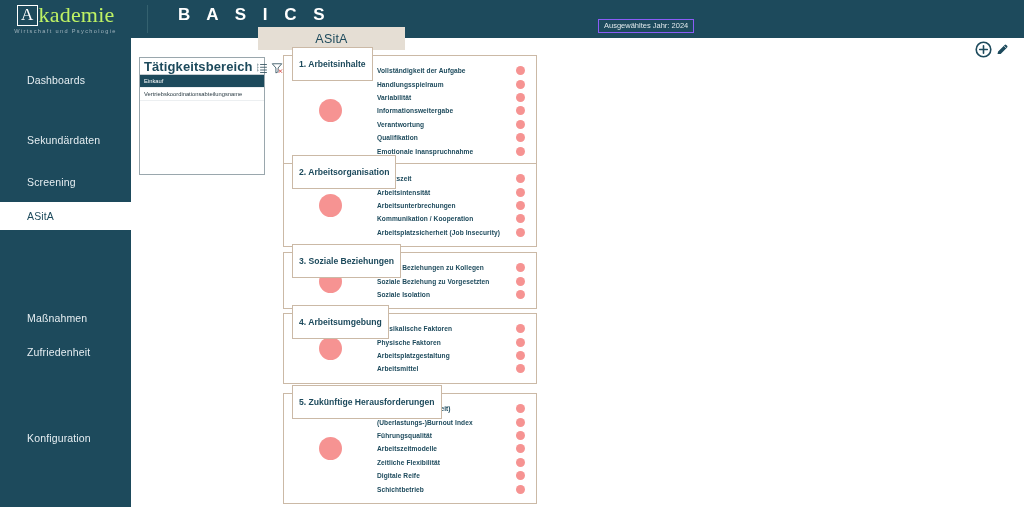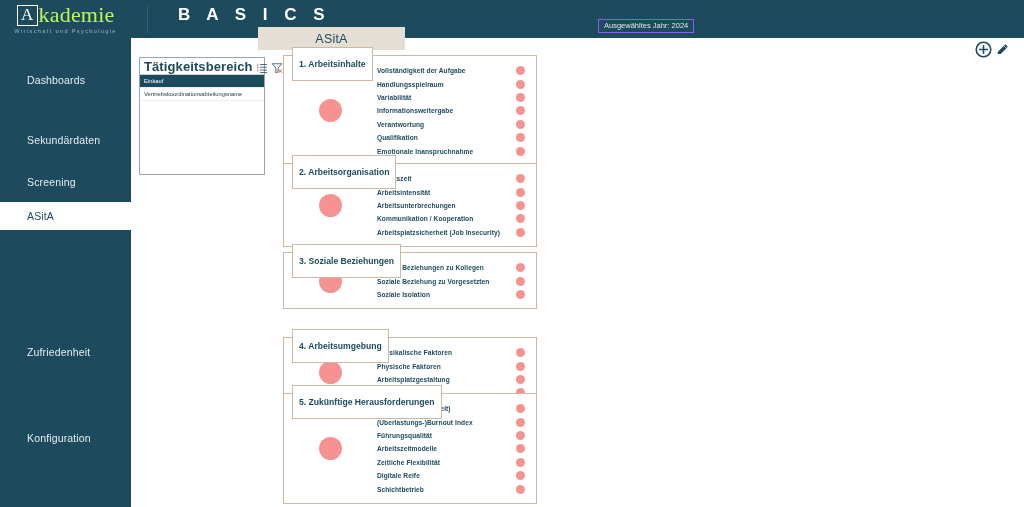--- a/index.html
+++ b/index.html
@@ -162,20 +162,23 @@
         <span>Dashboards</span>
       </div>
       <div class="nav-item" style="top: 54px; margin-top: 34px;">
         <span>Sekundärdaten</span>
       </div>
       <div class="nav-item" style="top: 130px;">
         <span>Screening</span>
       </div>
       <div class="nav-item active" style="top: 164px;">
         <span>ASitA</span>
+      </div>
+      <div class="nav-item" style="top: 266px;">
+        <span>Maßnahmen</span>
       </div>
       <div class="nav-item" style="top: 386px;">
         <span>Konfiguration</span>
       </div>
       <div class="nav-item" style="top: 300px;">
         <span>Zufriedenheit</span>
       </div>
     </div>
 
   <div class="hdr-icons">
@@ -305,21 +308,21 @@
               <div class="item-label">Soziale Beziehung zu Vorgesetzten</div>
               <div class="item-dot"></div>
             </div>
             <div class="item-row">
               <div class="item-label">Soziale Isolation</div>
               <div class="item-dot"></div>
             </div>
           </div>
         </div>
       </div>
-      <div class="section" style="top: 313px; height: 70.6px; margin-top: 24px;">
+      <div class="section" style="top: 313px; height: 70.6px;">
         <div class="section-legend">4. Arbeitsumgebung</div>
         <div class="section-body">
           <div class="big-dot-cell">
             <div class="big-dot"></div>
           </div>
           <div class="item-list">
             <div class="item-row">
               <div class="item-label">Physikalische Faktoren</div>
               <div class="item-dot"></div>
             </div>

